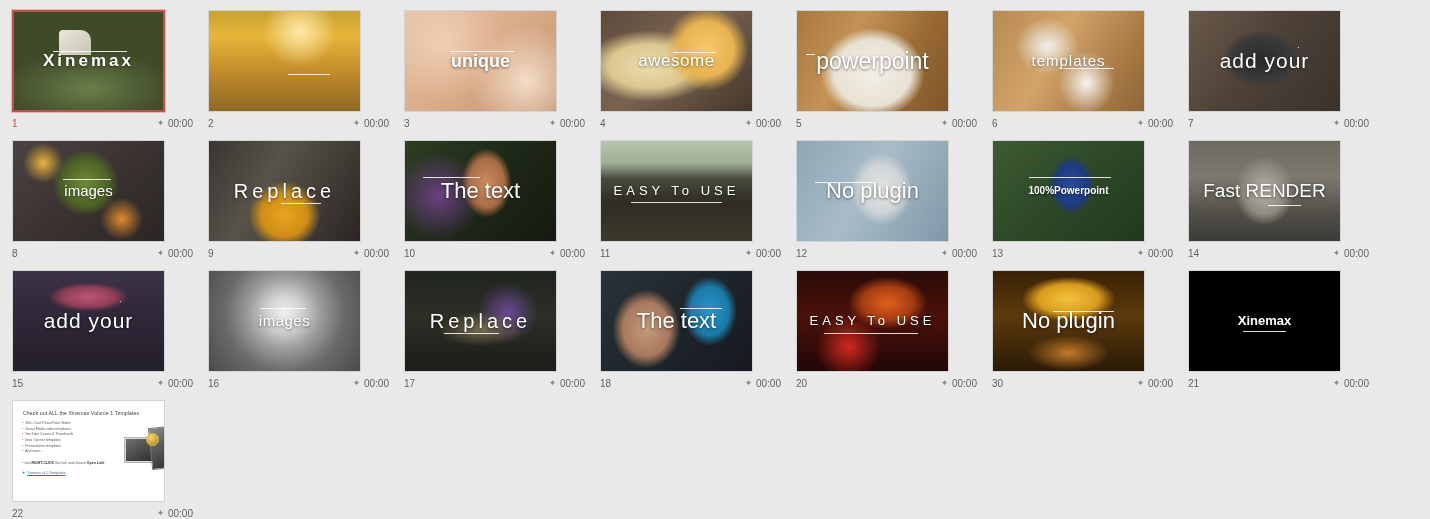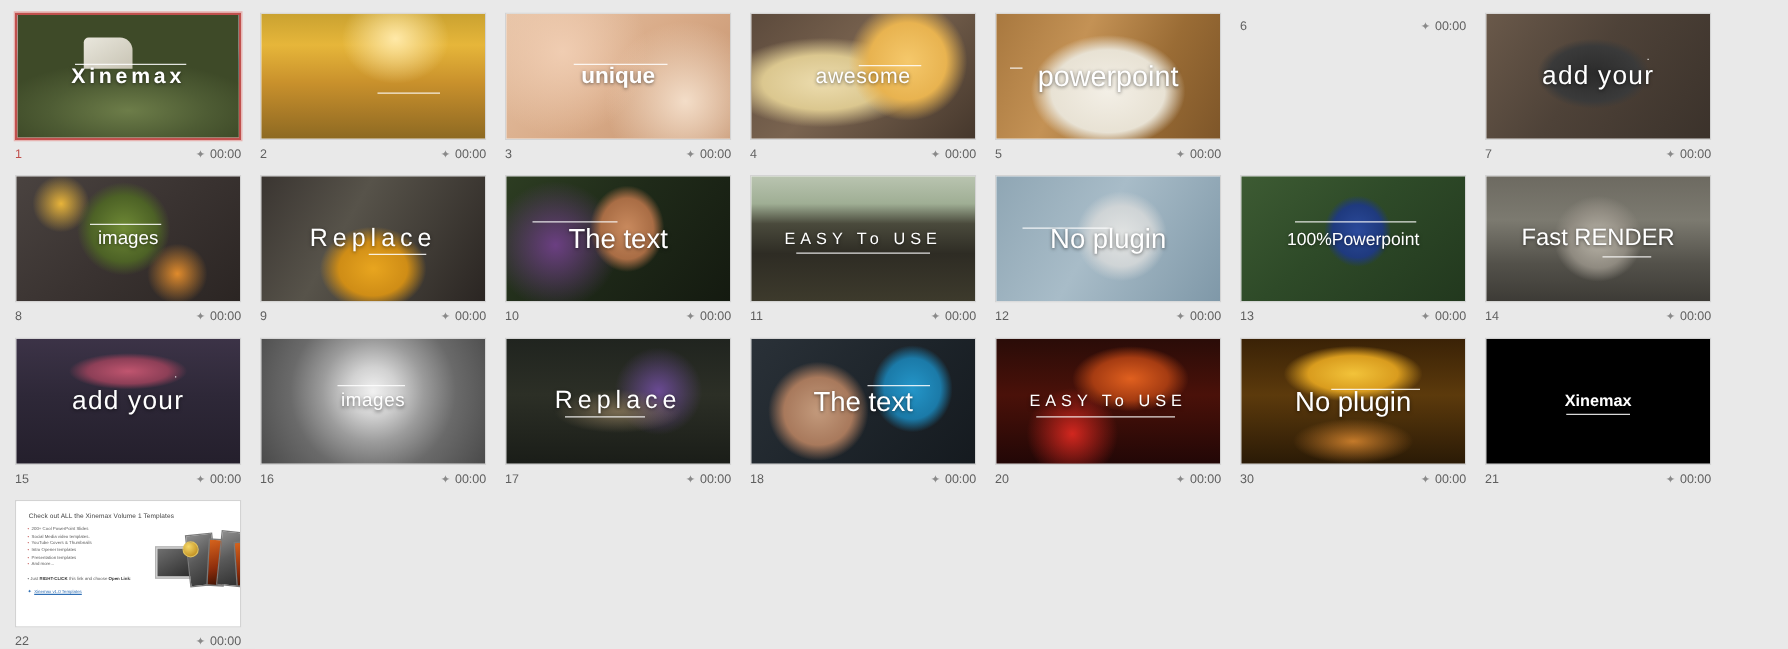--- a/index.html
+++ b/index.html
@@ -33,21 +33,21 @@
     width: 196px;
     height: 130px;
     box-sizing: border-box;
     padding: 6px 4px 0 8px;
     position: relative;
     display: flex;
     flex-direction: column;
   }
 
   .thumb-wrap {
-    width: 181px;
+    width: 153px;
     height: 102px;
     box-sizing: border-box;
     border: 1px solid #d3d3d3;
     background: #ffffff;
     position: relative;
     overflow: hidden;
     flex: 0 0 auto;
     padding-left: 17px;
   }
 
@@ -349,20 +349,25 @@
         </div>
         <div class="meta-row">
           <span class="slide-number">5</span>
           <span class="timing">
             <span class="star-icon">✦</span>
             <span>00:00</span>
           </span>
         </div>
       </div>
       <div class="slide-cell">
+        <div class="thumb-wrap">
+          <div class="thumb-img bg6"></div>
+          <div class="thumb-rule" style="top:57%;left:44%;width:36%;"></div>
+          <div class="thumb-caption-text" style="font-size:15px;letter-spacing:1px;font-weight:300;">templates</div>
+        </div>
         <div class="meta-row">
           <span class="slide-number">6</span>
           <span class="timing">
             <span class="star-icon">✦</span>
             <span>00:00</span>
           </span>
         </div>
       </div>
       <div class="slide-cell">
         <div class="thumb-wrap">
@@ -445,21 +450,21 @@
           <span class="timing">
             <span class="star-icon">✦</span>
             <span>00:00</span>
           </span>
         </div>
       </div>
       <div class="slide-cell">
         <div class="thumb-wrap">
           <div class="thumb-img bg13"></div>
           <div class="thumb-rule" style="top:36%;left:24%;width:54%;"></div>
-          <div class="thumb-caption-text" style="font-size:14px;letter-spacing:0px;font-weight:400;">100%Powerpoint</div>
+          <div class="thumb-caption-text" style="font-size:10px;letter-spacing:0px;font-weight:700;">100%Powerpoint</div>
         </div>
         <div class="meta-row">
           <span class="slide-number">13</span>
           <span class="timing">
             <span class="star-icon">✦</span>
             <span>00:00</span>
           </span>
         </div>
       </div>
       <div class="slide-cell">

